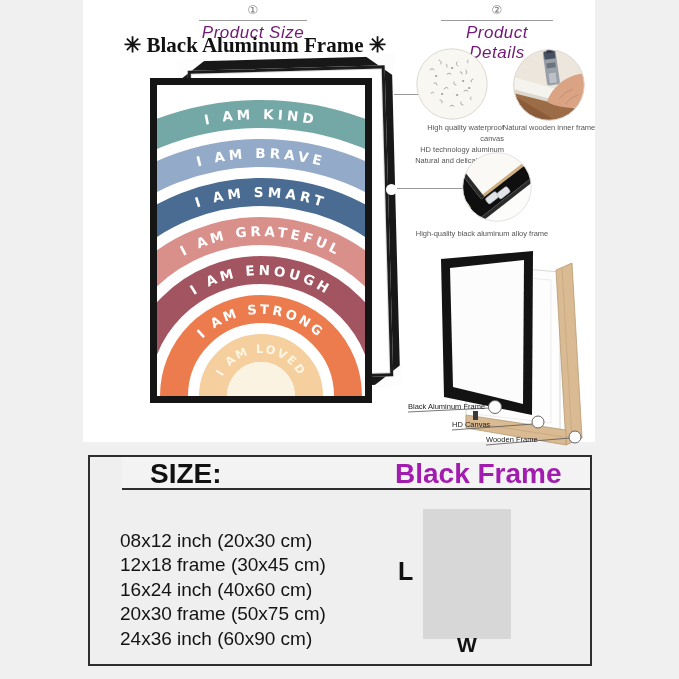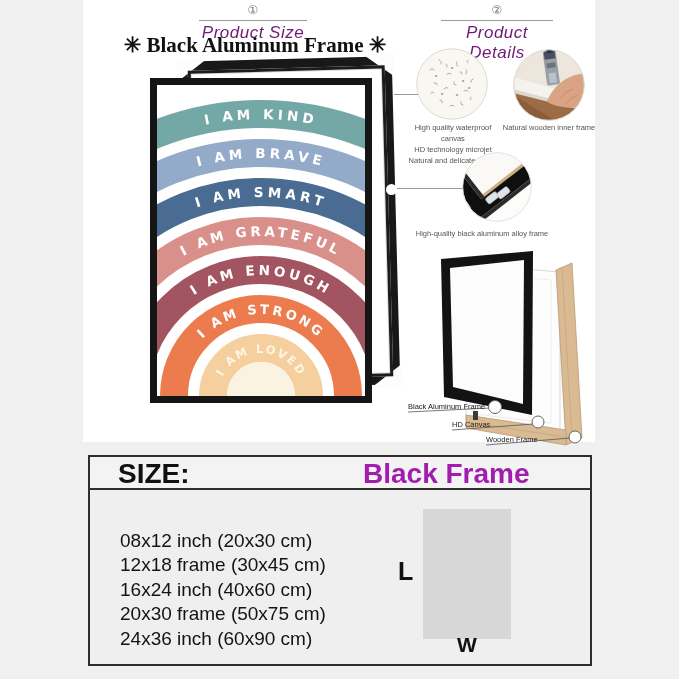--- a/index.html
+++ b/index.html
@@ -38,21 +38,21 @@
 
   
   .det-circle { position:absolute; }
   .cap { position:absolute; text-align:center; font-size:7.5px; line-height:11px; color:#555; }
 
   .exploded { position:absolute; left:400px; top:248px; }
 
   
   .size-box { position:absolute; left:88px; top:455px; width:504px; height:211px;
               border:2px solid #2e2e2e; background:#efefef; }
-  .size-head { position:relative; height:33px; border-bottom:2px solid #2e2e2e; background:#f3f3f3; }
+  .size-head { position:relative; height:33px; border-bottom:2px solid #2e2e2e; background:#f3f3f3;margin-left:32px; }
   .size-label { position:absolute; left:28px; top:1px; font-size:28px; font-weight:800; color:#111; }
   .frame-name { position:absolute; left:273px; top:1px; font-size:28px; font-weight:800; color:#a21caf; }
   .size-rows { position:absolute; left:30px; top:72px; }
   .size-row { font-size:19px; font-weight:400; color:#141414; line-height:24.4px; }
   .dim-rect { position:absolute; left:333px; top:52px; width:88px; height:130px; background:#d7d7d7; }
   .dim-l { position:absolute; left:308px; top:100px; font-size:25px; font-weight:700; color:#111; }
   .dim-w { position:absolute; left:367px; top:176px; font-size:21px; font-weight:700; color:#111; }
 </style>
 </head>
 <body>
@@ -165,23 +165,23 @@
         <rect x="33" y="2" width="11" height="8" fill="#474f62"></rect>
         <rect x="34" y="14" width="9" height="5" fill="#6b7280"></rect>
         <rect x="35" y="24" width="7" height="10" fill="#bcc1c7"></rect>
         <rect x="36" y="0" width="6" height="4" fill="#2e3547"></rect>
       </g>
     </g>
     <circle cx="36" cy="36" r="35.3" fill="none" stroke="#ddd9d2" stroke-width="1"></circle>
   </svg>
 </div>
 
-<div class="cap" style="left:402px; top:122px; width:102px;">
+<div class="cap" style="left:402px; top:122px; width:102px;text-align:right;">
   <div>High quality waterproof canvas</div>
-  <div>HD technology microjet</div>
+  <div>HD technology aluminum</div>
   <div>Natural and delicate colors</div>
 </div>
 <div class="cap" style="left:500px; top:122px; width:98px;">Natural wooden inner frame</div>
 
 <div class="det-circle" style="left:462px; top:152px;">
   <svg width="70" height="70" viewBox="0 0 70 70">
     <defs>
         <clipPath id="clipAlu">
           <circle cx="35" cy="35" r="34.3"></circle>
         </clipPath>

